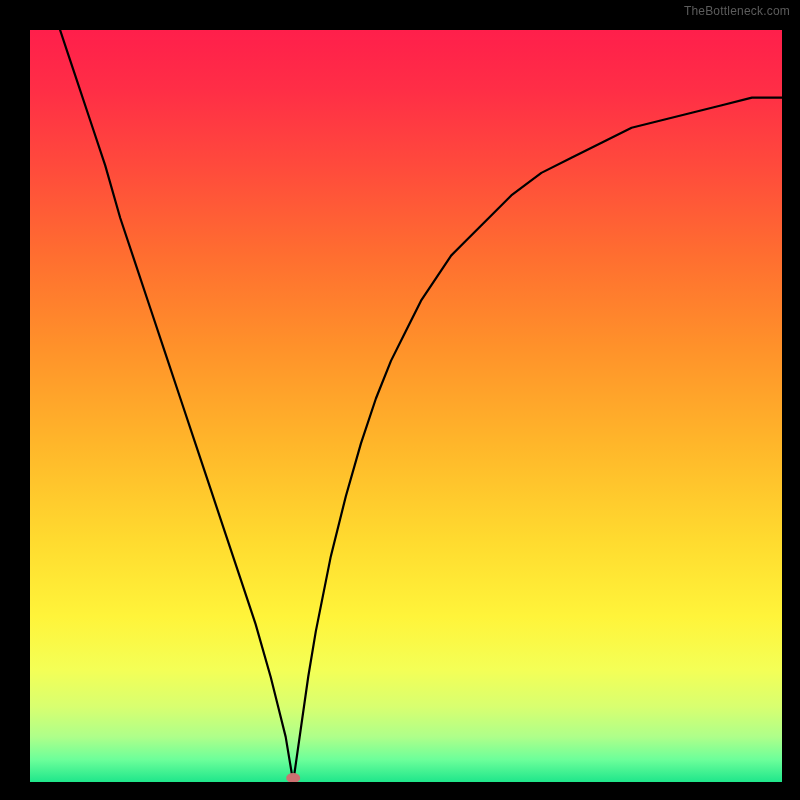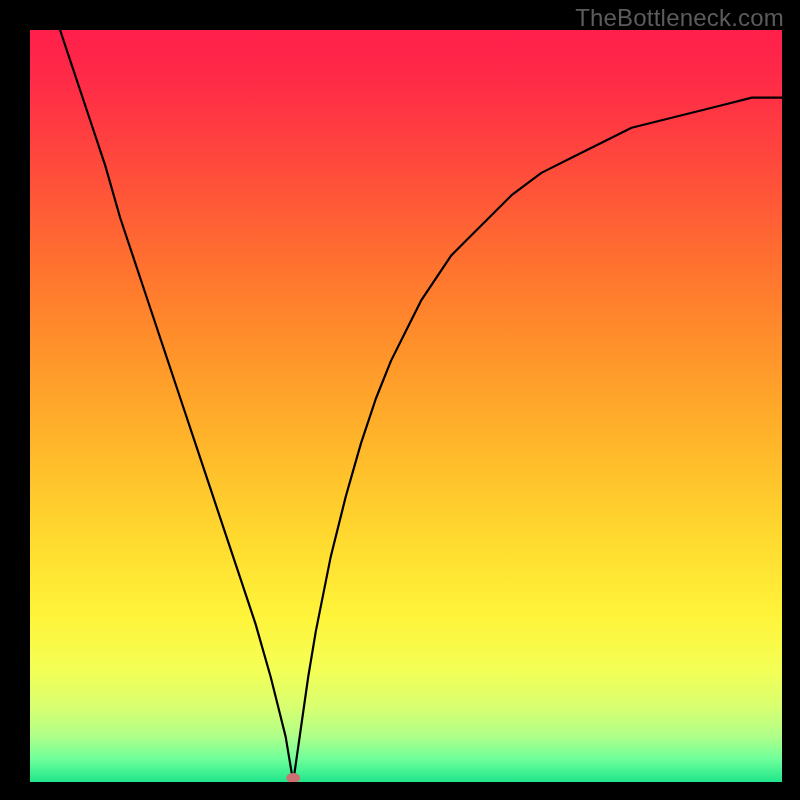--- a/index.html
+++ b/index.html
@@ -13,23 +13,23 @@
   }
   .stage {
     position: relative;
     width: 800px;
     height: 800px;
     background: #000;
   }
   .watermark {
     position: absolute;
     top: 4px;
-    right: 16px;
+    right: 10px;
     color: #5c5c5c;
-    font-size: 24px;
+    font-size: 12px;
     font-weight: 400;
     letter-spacing: 0.2px;
     z-index: 5;
     user-select: none;
   }
   .plot-wrap {
     position: absolute;
     left: 30px;
     top: 30px;
     width: 752px;

